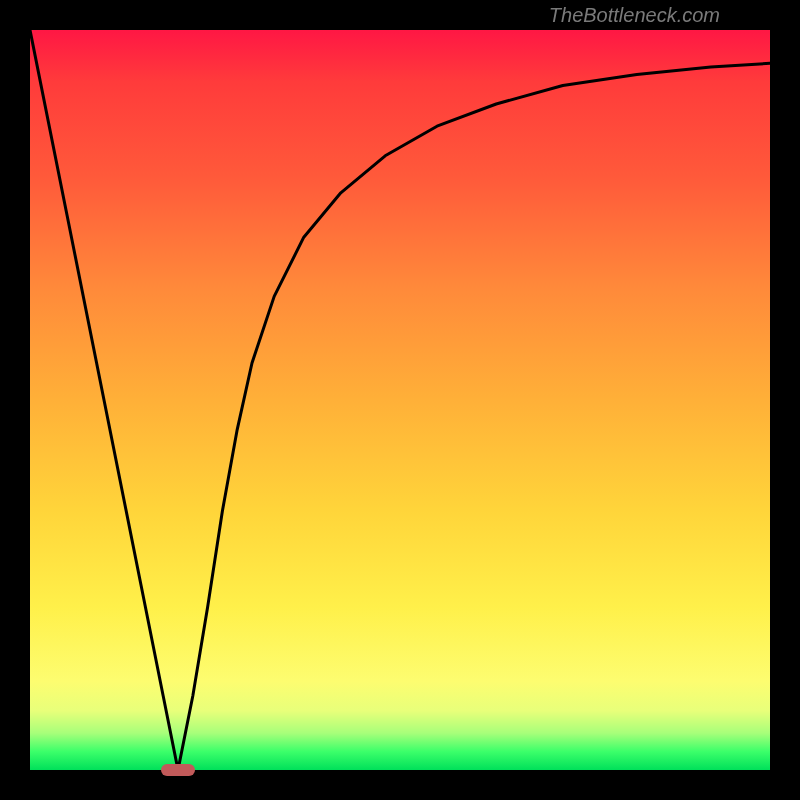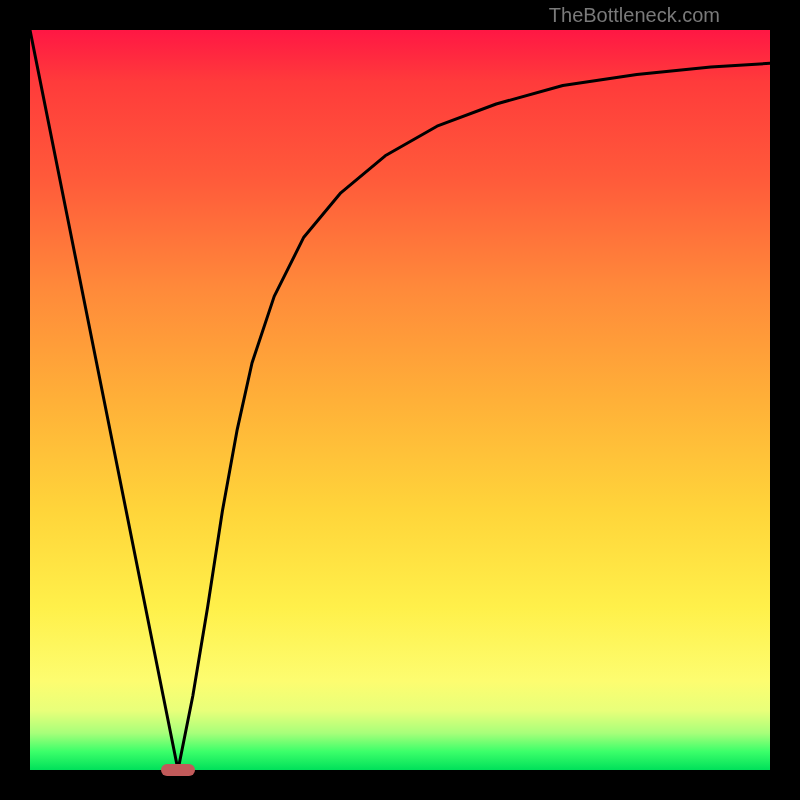--- a/index.html
+++ b/index.html
@@ -11,20 +11,21 @@
     overflow: hidden;
     font-family: Arial, Helvetica, sans-serif;
   }
   .frame {
     position: absolute;
     top: 0;
     left: 0;
     width: 732px;
     height: 800px;
     background: #000;
+    font-style: italic;
   }
   .plot-area {
     position: absolute;
     top: 30px;
     left: 30px;
     width: 740px;
     height: 740px;
     
     background: linear-gradient(
       to bottom,

